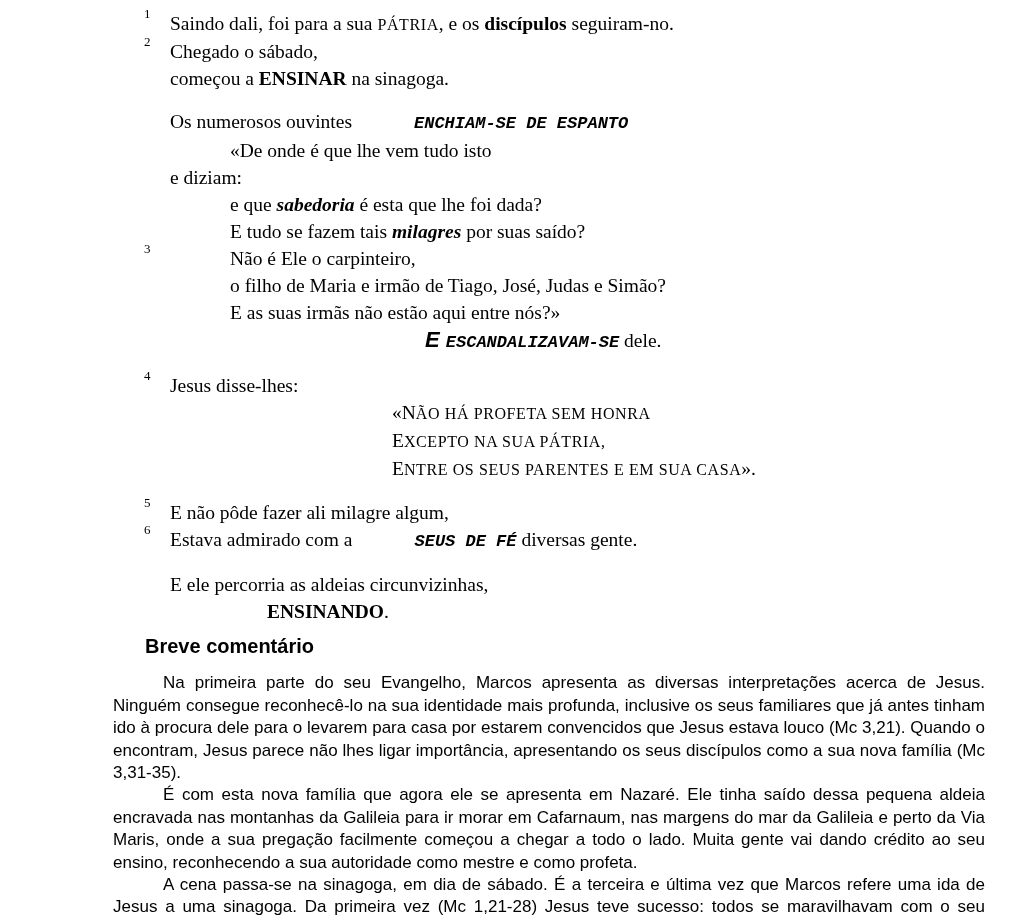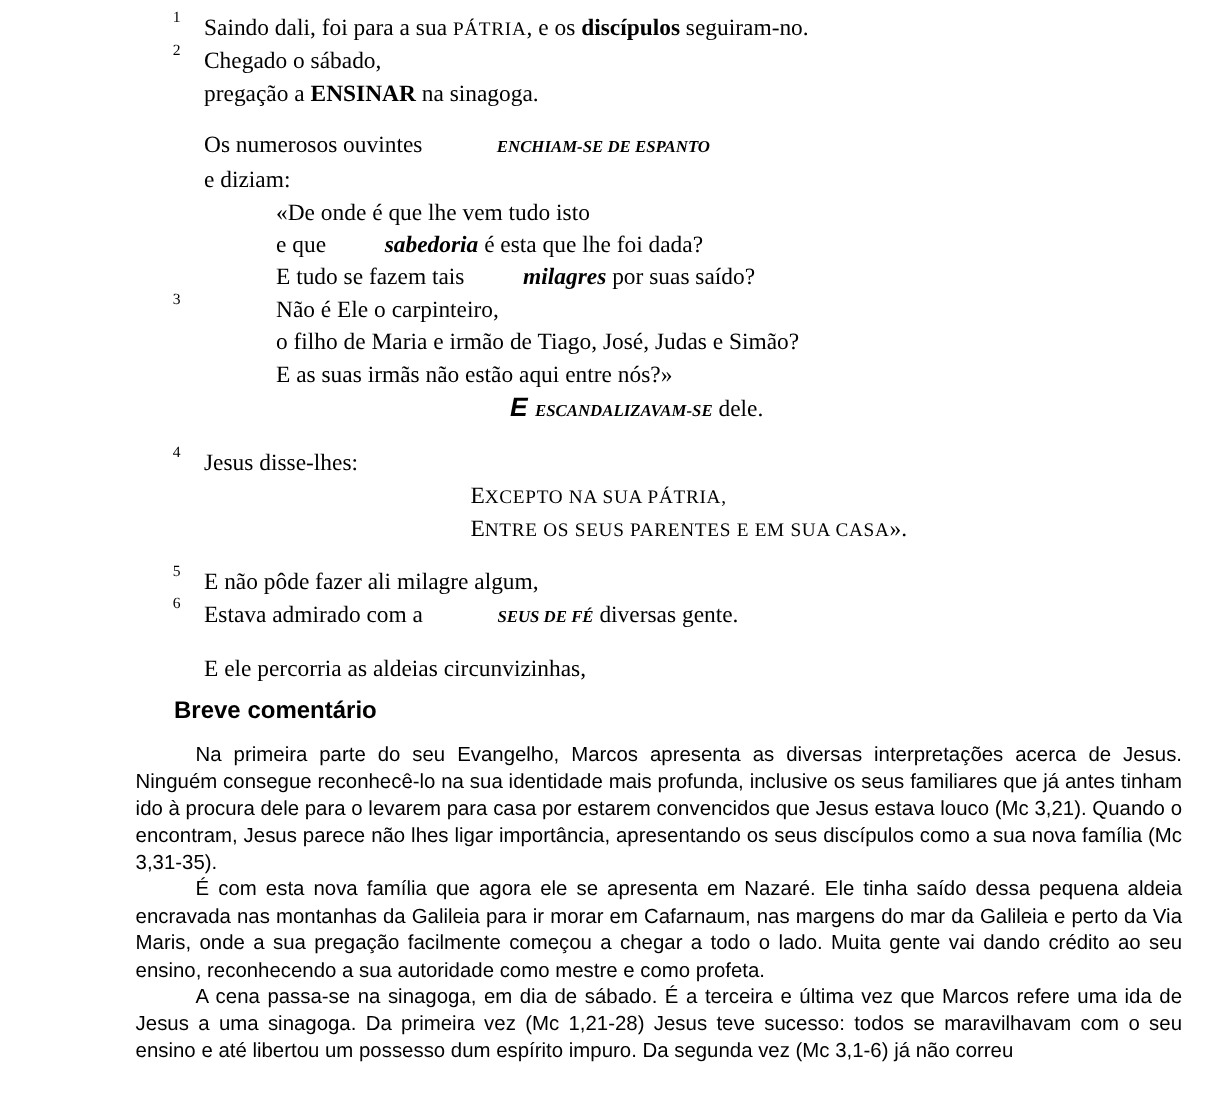--- a/index.html
+++ b/index.html
@@ -38,27 +38,27 @@
 
   .vnum {
     position: absolute;
     left: -26px;
     top: -3px;
     font-size: 13px;
     line-height: 13px;
   }
   .seg-n  { }
   .seg-b  { font-weight: bold; }
-  .seg-bi { font-weight: bold; font-style: italic; margin-left: 44px; }
+  .seg-bi { font-weight: bold; font-style: italic; }
   .seg-sc { font-size: 16px; letter-spacing: 0.6px; text-align: right; }
   .seg-hl {
-    font-family: Liberation Serif, serif;
+    font-family: Liberation Mono, monospace;
     font-weight: bold;
     font-style: italic;
-    font-size: 14px;
+    font-size: 17px;
   }
   .seg-hlbig {
     font-family: "Liberation Sans", "DejaVu Sans", sans-serif;
     font-weight: bold;
     font-style: italic;
     font-size: 22px;
   }
   .seg-tab { display: inline-block; width: 62px; }
 
   
@@ -82,36 +82,38 @@
   }
 </style>
 </head>
 <body>
 
 <div id="page">
 
   <div class="scripture">
     <div class="vline ind-base"><span class="vnum">1</span><span class="seg-n">Saindo dali, foi para a sua </span><span class="seg-sc">PÁTRIA</span><span class="seg-n">, e os </span><span class="seg-b">discípulos</span><span class="seg-n"> seguiram-no.</span></div>
     <div class="vline ind-base"><span class="vnum">2</span><span class="seg-n">Chegado o sábado,</span></div>
-    <div class="vline ind-base gap-after"><span class="seg-n">pregação a </span><span class="seg-b">ENSINAR</span><span class="seg-n"> na sinagoga.</span></div>
+    <div class="vline ind-base gap-after"><span class="seg-n">começou a </span><span class="seg-b">ENSINAR</span><span class="seg-n"> na sinagoga.</span></div>
     <div class="vline ind-base"><span class="seg-n">Os numerosos ouvintes</span><span class="seg-tab"></span><span class="seg-hl">ENCHIAM-SE DE ESPANTO</span></div>
+    <div class="vline ind-quote"><span class="seg-n">«De onde é que lhe vem tudo isto</span></div>
     <div class="vline ind-base"><span class="seg-n">e diziam:</span></div>
-    <div class="vline ind-quote"><span class="seg-n">«De onde é que lhe vem tudo isto</span></div>
     <div class="vline ind-quote"><span class="seg-n">e que </span><span class="seg-bi">sabedoria</span><span class="seg-n"> é esta que lhe foi dada?</span></div>
     <div class="vline ind-quote"><span class="seg-n">E tudo se fazem tais </span><span class="seg-bi">milagres</span><span class="seg-n"> por suas saído?</span></div>
     <div class="vline ind-quote"><span class="vnum">3</span><span class="seg-n">Não é Ele o carpinteiro,</span></div>
     <div class="vline ind-quote"><span class="seg-n">o filho de Maria e irmão de Tiago, José, Judas e Simão?</span></div>
     <div class="vline ind-quote"><span class="seg-n">E as suas irmãs não estão aqui entre nós?»</span></div>
     <div class="vline ind-escand gap-after"><span class="seg-hlbig">E </span><span class="seg-hl">ESCANDALIZAVAM-SE</span><span class="seg-n"> dele.</span></div>
     <div class="vline ind-base"><span class="vnum">4</span><span class="seg-n">Jesus disse-lhes:</span></div>
+    <div class="vline ind-deep"><span class="seg-n">«N</span><span class="seg-sc">ÃO HÁ PROFETA SEM HONRA</span></div>
     <div class="vline ind-deep"><span class="seg-n">E</span><span class="seg-sc">XCEPTO NA SUA PÁTRIA,</span></div>
     <div class="vline ind-deep gap-after"><span class="seg-n">E</span><span class="seg-sc">NTRE OS SEUS PARENTES E EM SUA CASA</span><span class="seg-n">».</span></div>
     <div class="vline ind-base"><span class="vnum">5</span><span class="seg-n">E não pôde fazer ali milagre algum,</span></div>
     <div class="vline ind-base gap-after"><span class="vnum">6</span><span class="seg-n">Estava admirado com a</span><span class="seg-tab"></span><span class="seg-hl">SEUS DE FÉ</span><span class="seg-n"> diversas gente.</span></div>
     <div class="vline ind-base"><span class="seg-n">E ele percorria as aldeias circunvizinhas,</span></div>
+    <div class="vline ind-ensinando"><span class="seg-b">ENSINANDO</span><span class="seg-n">.</span></div>
   </div>
 
   <div class="commentary">
     <div class="commentary-heading">Breve comentário</div>
     <p>Na primeira parte do seu Evangelho, Marcos apresenta as diversas interpretações acerca de Jesus. Ninguém consegue reconhecê-lo na sua identidade mais profunda, inclusive os seus familiares que já antes tinham ido à procura dele para o levarem para casa por estarem convencidos que Jesus estava louco (Mc 3,21). Quando o encontram, Jesus parece não lhes ligar importância, apresentando os seus discípulos como a sua nova família (Mc 3,31-35).</p>
     <p>É com esta nova família que agora ele se apresenta em Nazaré. Ele tinha saído dessa pequena aldeia encravada nas montanhas da Galileia para ir morar em Cafarnaum, nas margens do mar da Galileia e perto da Via Maris, onde a sua pregação facilmente começou a chegar a todo o lado. Muita gente vai dando crédito ao seu ensino, reconhecendo a sua autoridade como mestre e como profeta.</p>
     <p>A cena passa-se na sinagoga, em dia de sábado. É a terceira e última vez que Marcos refere uma ida de Jesus a uma sinagoga. Da primeira vez (Mc 1,21-28) Jesus teve sucesso: todos se maravilhavam com o seu ensino e até libertou um possesso dum espírito impuro. Da segunda vez (Mc 3,1-6) já não correu</p>
   </div>
 
 </div>

